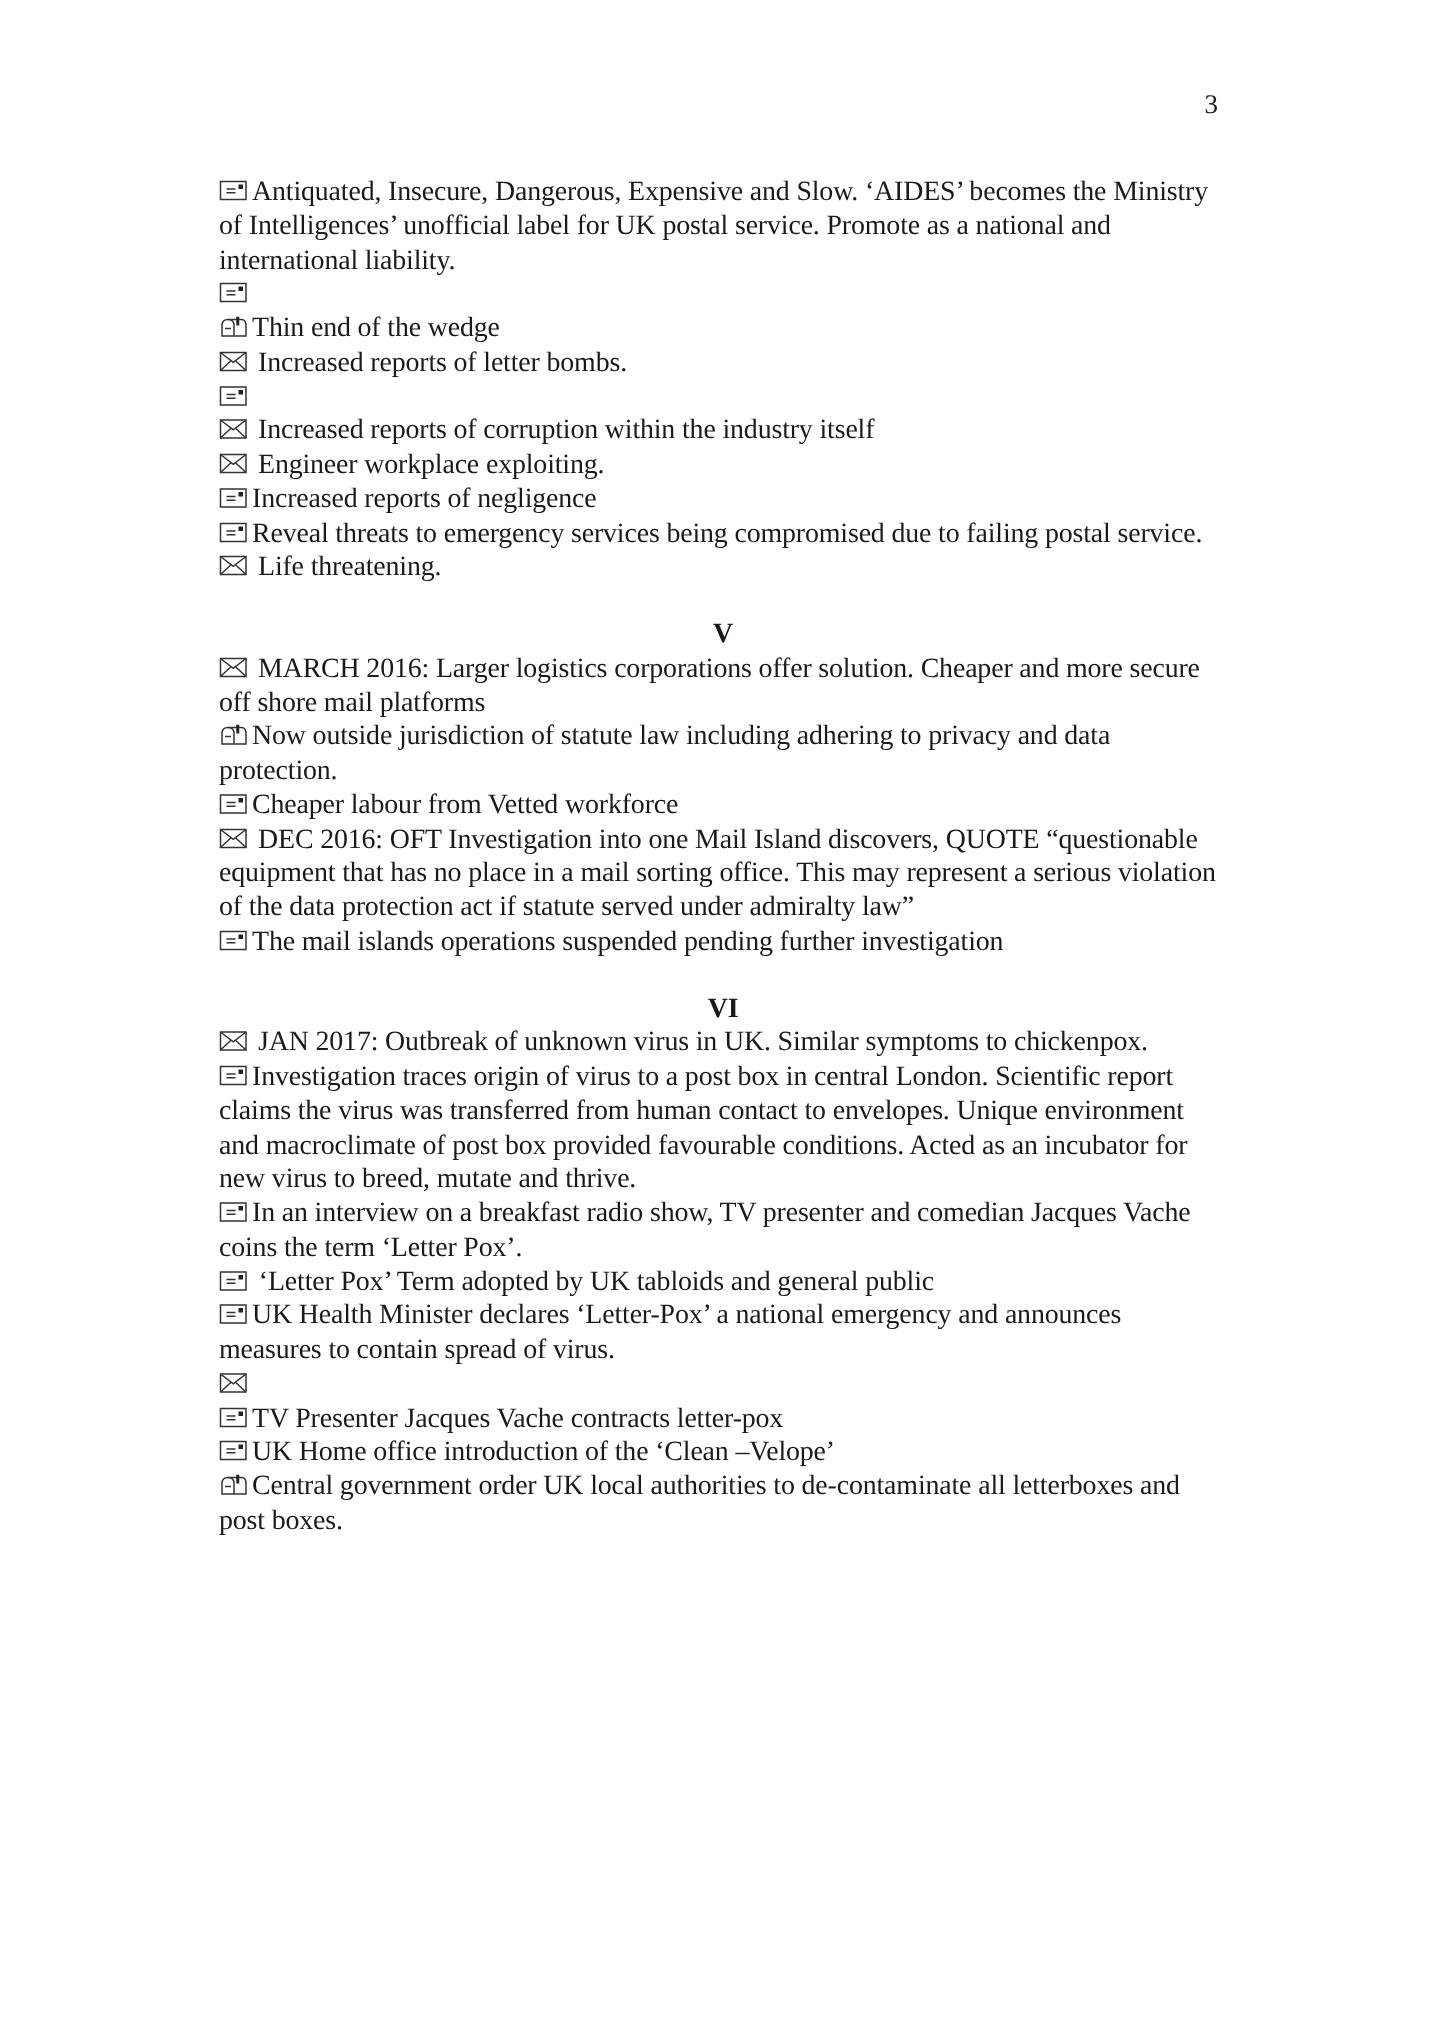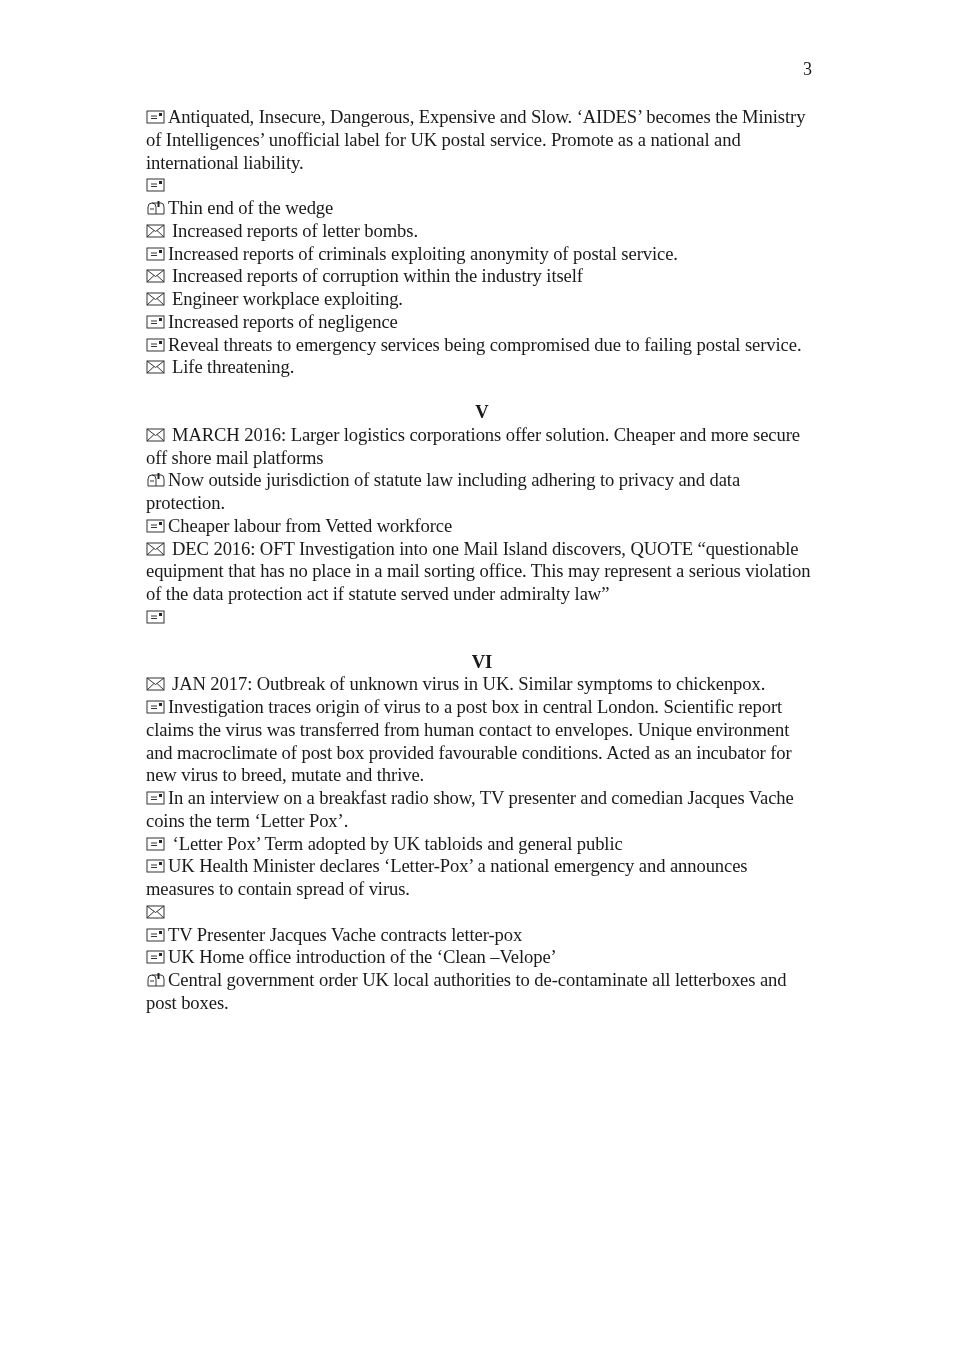--- a/index.html
+++ b/index.html
@@ -7,21 +7,21 @@
     .page {
       position: absolute; left: 0; top: 0; width: 960px; height: 1358px;
       background: #ffffff; color: #1a1a1a;
       font-family: "Liberation Serif", "DejaVu Serif", serif;
     }
     .page-number {
       position: absolute; top: 58px; left: 803px;
       font-size: 18px; line-height: 22px;
     }
     .body-text {
-      position: absolute; left: 146px; top: 106px; width: 672px;
+      position: absolute; left: 146px; top: 117px; width: 672px;
       font-size: 18.6px; line-height: 22.75px;
       letter-spacing: -0.1px;
     }
     .para { margin: 0; }
     .heading {
       text-align: center; font-weight: bold; margin: 22px 0 0 0;
       padding-left: 0;
     }
     .icon {
       display: inline-block; width: 20px; height: 14px; vertical-align: -1px;
@@ -71,21 +71,21 @@
               <line x1="18" y1="13" x2="11" y2="6.5" stroke="#333" stroke-width="1"></line>
             </svg>
 </span><span>Increased reports of letter bombs.</span></div>
         <div class="para"><span class="icon">
   <svg viewBox="0 0 20 14">
               <rect x="1" y="1" width="17" height="12" fill="none" stroke="#333" stroke-width="1"></rect>
               <line x1="5" y1="6" x2="11" y2="6" stroke="#333" stroke-width="1"></line>
               <line x1="5" y1="8.5" x2="11" y2="8.5" stroke="#333" stroke-width="1"></line>
               <rect x="13" y="3" width="3" height="3" fill="#222"></rect>
             </svg>
-</span><span>Increased reports of criminals exploiting anonymity of postal service.</span></div>
+</span></div>
         <div class="para"><span class="icon env">
   <svg viewBox="0 0 20 14">
               <rect x="1" y="1" width="17" height="12" fill="none" stroke="#333" stroke-width="1"></rect>
               <polyline points="1,1 9.5,7.5 18,1" fill="none" stroke="#333" stroke-width="1"></polyline>
               <line x1="1" y1="13" x2="8" y2="6.5" stroke="#333" stroke-width="1"></line>
               <line x1="18" y1="13" x2="11" y2="6.5" stroke="#333" stroke-width="1"></line>
             </svg>
 </span><span>Increased reports of corruption within the industry itself</span></div>
         <div class="para"><span class="icon env">
   <svg viewBox="0 0 20 14">
@@ -155,21 +155,21 @@
               <line x1="18" y1="13" x2="11" y2="6.5" stroke="#333" stroke-width="1"></line>
             </svg>
 </span><span>DEC 2016: OFT Investigation into one Mail Island discovers, QUOTE “questionable equipment that has no place in a mail sorting office. This may represent a serious violation of the data protection act if statute served under admiralty law”</span></div>
         <div class="para"><span class="icon">
   <svg viewBox="0 0 20 14">
               <rect x="1" y="1" width="17" height="12" fill="none" stroke="#333" stroke-width="1"></rect>
               <line x1="5" y1="6" x2="11" y2="6" stroke="#333" stroke-width="1"></line>
               <line x1="5" y1="8.5" x2="11" y2="8.5" stroke="#333" stroke-width="1"></line>
               <rect x="13" y="3" width="3" height="3" fill="#222"></rect>
             </svg>
-</span></div>
+</span><span>The mail islands operations suspended pending further investigation</span></div>
       </div>
 
     <div class="heading">VI</div>
     <div id="sec-vi">
         <div class="para"><span class="icon env">
   <svg viewBox="0 0 20 14">
               <rect x="1" y="1" width="17" height="12" fill="none" stroke="#333" stroke-width="1"></rect>
               <polyline points="1,1 9.5,7.5 18,1" fill="none" stroke="#333" stroke-width="1"></polyline>
               <line x1="1" y1="13" x2="8" y2="6.5" stroke="#333" stroke-width="1"></line>
               <line x1="18" y1="13" x2="11" y2="6.5" stroke="#333" stroke-width="1"></line>

